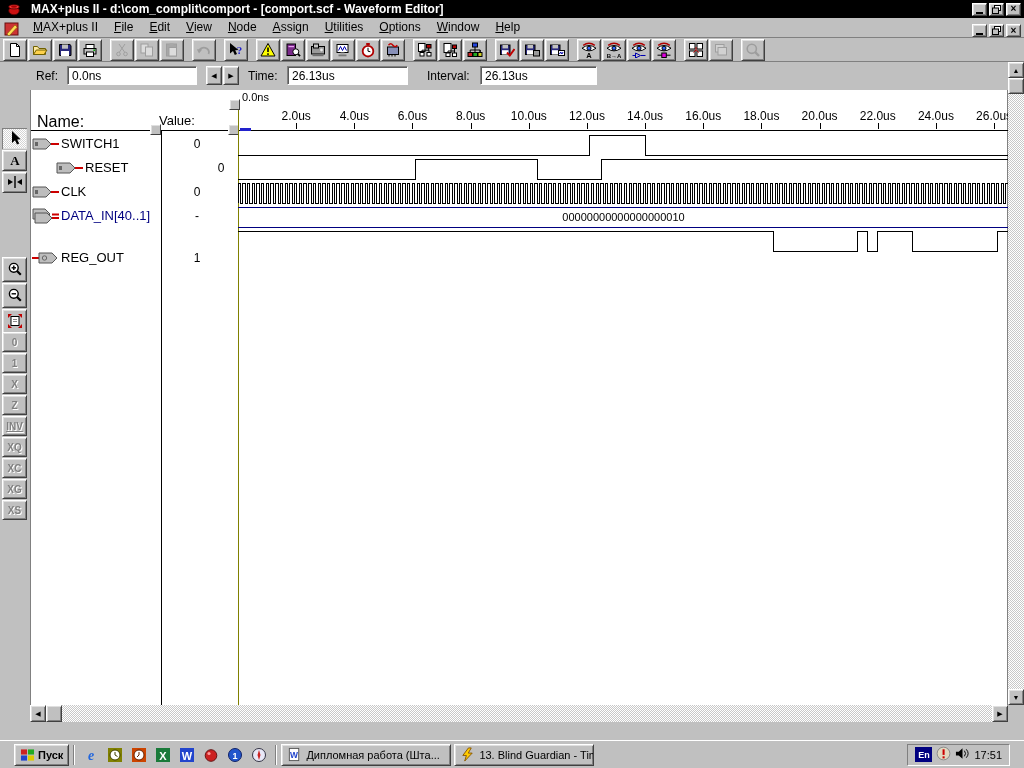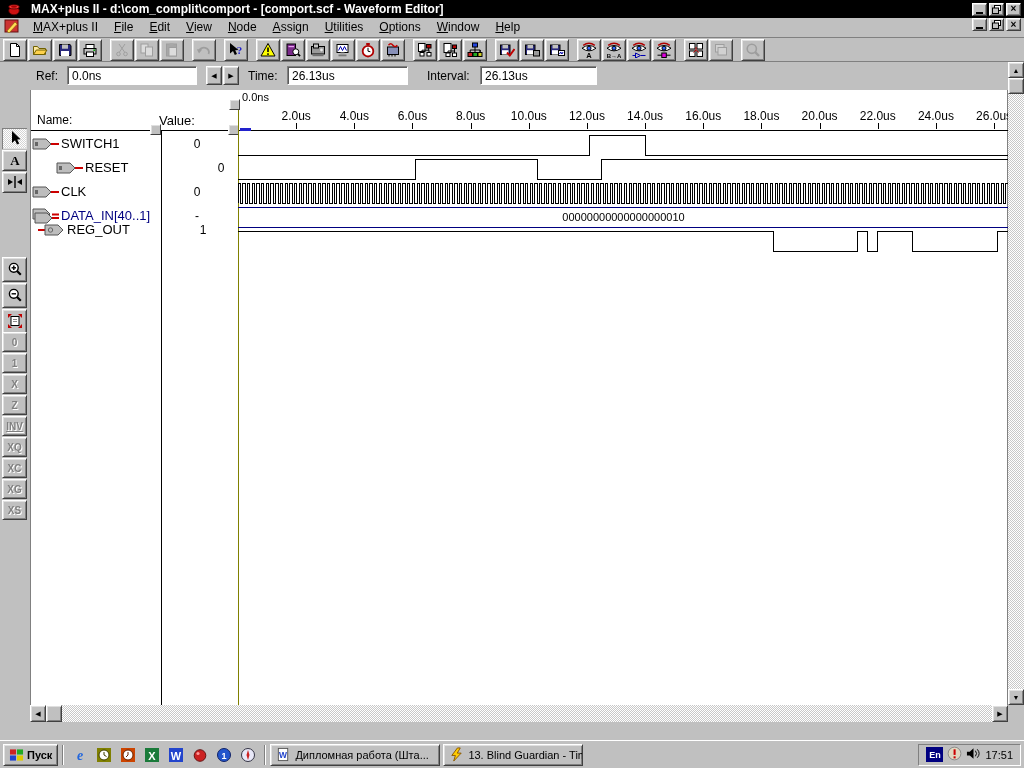--- a/index.html
+++ b/index.html
@@ -9,21 +9,21 @@
   .pressed{border-color:#404040 #fff #fff #404040 !important;box-shadow:inset 1px 1px 0 #808080,inset -1px -1px 0 #dfdfdf !important}
   .dither{background-image:repeating-conic-gradient(#fff 0% 25%,#d4d4d4 0% 50%);background-size:2px 2px}
   .sunken{background:#fff;border:1px solid;border-color:#808080 #fff #fff #808080;box-shadow:inset 1px 1px 0 #5a5a5a}
   
   .titlebar{position:absolute;left:0;top:0;width:1024px;height:18px;background:#000;color:#fff;display:flex;align-items:center;padding:0 3px}
   .titlebar .ttext{margin-left:5px;font-weight:bold;font-size:12px;white-space:nowrap}
   .winctl{margin-left:auto;display:flex;gap:2px}
   .wbtn{width:15px;height:13px;display:flex;align-items:center;justify-content:center;font-size:10px;line-height:1;color:#000}
   .minbar{width:7px;height:2px;background:#000;margin-top:7px}
   
-  .menubar{position:absolute;left:0;top:18px;width:1024px;height:20px;background:#c0c0c0;display:flex;align-items:flex-start;border-bottom:1px solid #808080}
+  .menubar{position:absolute;left:0;top:18px;width:1024px;height:20px;background:#c0c0c0;display:flex;align-items:flex-end;border-bottom:1px solid #808080}
   .child-icon{width:16px;height:16px;margin:0 5px 0 4px}
   .menu-item{display:inline-block;padding:2px 8px 3px;font-size:12px}
   .menu-item::first-letter{text-decoration:underline}
   
   .toolbar{position:absolute;left:0;top:38px;width:1024px;height:24px;background:#c0c0c0;display:flex;align-items:center;padding-left:3px;border-bottom:1px solid #808080}
   .tb-group{display:flex;margin-right:7px}
   .tb{width:24px;height:22px;display:flex;align-items:center;justify-content:center;margin-right:1px}
   .tb .ticon{display:flex}
   .tb.dis .ticon{filter:grayscale(1) opacity(.6)}
   
@@ -32,21 +32,21 @@
   .rinput{position:absolute;top:4px;height:19px;padding:2px 4px;font-size:12px;white-space:nowrap}
   .spin{position:absolute;top:4px;width:16px;height:19px;display:flex;align-items:center;justify-content:center;font-size:7px}
   
   .lefttools{position:absolute;left:0;top:62px;width:30px;height:660px;background:#c0c0c0}
   .ltb{position:absolute;left:2px;width:25px;display:flex;align-items:center;justify-content:center;font-size:10px;font-weight:bold;font-family:"Liberation Sans",sans-serif}
   .ltb.dis{color:#808080;text-shadow:1px 1px 0 #fff}
   
   .editor{position:absolute;left:30px;top:90px;width:978px;height:615px;background:#fff;border-left:1px solid #808080;border-right:1px solid #808080}
   .ruler-origin{position:absolute;left:211px;top:1px;font-size:11px}
   .handle{position:absolute;width:11px;height:11px;background:#c0c0c0;border:1px solid;border-color:#fff #404040 #404040 #fff;box-shadow:inset 1px 1px 0 #dfdfdf}
-  .hdr-name{position:absolute;left:6px;top:23px;font-size:12px}
+  .hdr-name{position:absolute;left:6px;top:23px;font-size:16px}
   .hdr-value{position:absolute;left:128px;top:23px;font-size:13px}
   .ruler-label{position:absolute;top:19px;transform:translateX(-50%);font-size:12px;white-space:nowrap}
   .tickmark{position:absolute;top:33px;width:1px;height:6px;background:#000}
   .hdr-line{position:absolute;left:0;top:40px;width:978px;height:1px;background:#000}
   .divider-line{position:absolute;left:130px;top:41px;width:1px;height:574px;background:#000}
   .ref-line{position:absolute;left:207px;top:20px;width:1px;height:595px;background:#808000}
   .blue-dash{position:absolute;left:209px;top:38px;width:11px;height:3px;background:#2222cc}
   .sig-row{position:absolute;left:0;width:207px;height:24px}
   .sig-icon{position:absolute;left:1px;top:0}
   .sig-name{position:absolute;left:30px;top:0;line-height:24px;font-size:13px;white-space:nowrap}
@@ -56,21 +56,21 @@
   .vscroll{position:absolute;left:1008px;top:62px;width:16px;height:643px;display:flex;flex-direction:column}
   .hscroll{position:absolute;left:30px;top:705px;width:978px;height:17px;display:flex}
   .sbtn{flex:none;width:16px;height:16px;display:flex;align-items:center;justify-content:center;font-size:7px;line-height:1;color:#000}
   .hscroll .sbtn{height:17px}
   .sthumb{flex:none;width:16px;height:16px}
   .hscroll .sthumb{height:17px}
   .strack{flex:1;background-image:repeating-conic-gradient(#fff 0% 25%,#c8c8c8 0% 50%);background-size:2px 2px}
   .corner{position:absolute;left:1008px;top:705px;width:16px;height:17px;background:#c0c0c0}
   .statusstrip{position:absolute;left:0;top:722px;width:1024px;height:18px;background:#c0c0c0}
   
-  .taskbar{position:absolute;left:0;top:740px;width:1024px;height:28px;background:#c0c0c0;border-top:1px solid #fff;display:flex;align-items:center;padding:0 3px}
+  .taskbar{position:absolute;left:0;top:740px;width:1024px;height:28px;background:#c0c0c0;border-top:1px solid #fff;display:flex;align-items:center;padding:0 14px}
   .start{flex:none;height:22px;display:flex;align-items:center;gap:3px;padding:0 5px;font-weight:bold;font-size:11px}
   .tsep{flex:none;width:2px;height:20px;border-left:1px solid #808080;border-right:1px solid #fff;margin:0 4px}
   .ql{flex:none;width:20px;height:20px;margin:0 2px;display:flex;align-items:center;justify-content:center}
   .task{flex:none;height:22px;display:flex;align-items:center;gap:4px;padding:0 5px;margin-right:3px;font-size:11px;white-space:nowrap;overflow:hidden}
   .task.active{font-weight:bold}
   .tray{margin-left:auto;flex:none;height:22px;border:1px solid;border-color:#808080 #fff #fff #808080;display:flex;align-items:center;gap:4px;padding:0 7px;font-size:11px}
   .enbadge{width:17px;height:15px;background:#000080;color:#fff;font-size:9px;font-weight:bold;display:flex;align-items:center;justify-content:center}
 </style>
 </head>
 <body>
@@ -531,21 +531,21 @@
           <span class="sig-value">0</span>
         </span><span class="sig-row" style="top: 114px;">
           <span class="sig-icon"><svg width="27" height="24" viewBox="0 0 27 24">
               <polygon points="1,5 13,5 18,10 13,15 1,15" fill="#bdbdbd" stroke="#555"></polygon>
               <polygon points="3,9 15,9 20,14 15,19 3,19" fill="#bdbdbd" stroke="#555"></polygon>
               <rect x="20" y="9.5" width="7" height="2" fill="#cc0000"></rect>
               <rect x="20" y="13" width="7" height="2" fill="#cc0000"></rect>
             </svg></span>
           <span class="sig-name" style="color: rgb(0, 0, 128);">DATA_IN[40..1]</span>
           <span class="sig-value">-</span>
-        </span><span class="sig-row" style="top: 128px; margin-left: 6px;">
+        </span><span class="sig-row" style="top: 156px;">
           <span class="sig-icon"><svg width="27" height="24" viewBox="0 0 27 24">
               <rect x="0" y="11" width="7" height="2" fill="#cc0000"></rect>
               <polygon points="7,7 20,7 25,12 20,17 7,17" fill="#bdbdbd" stroke="#555"></polygon>
               <circle cx="12.5" cy="12" r="2.2" fill="none" stroke="#666"></circle>
             </svg></span>
           <span class="sig-name">REG_OUT</span>
           <span class="sig-value">1</span>
         </span></span>
     <svg id="wave-svg" width="771" height="125" viewBox="0 0 771 125" shape-rendering="crispEdges">
         <path d="M0 25 L351.9 25 L351.9 5 L407.1 5 L407.1 25 L771 25" fill="none" stroke="#000"></path>

